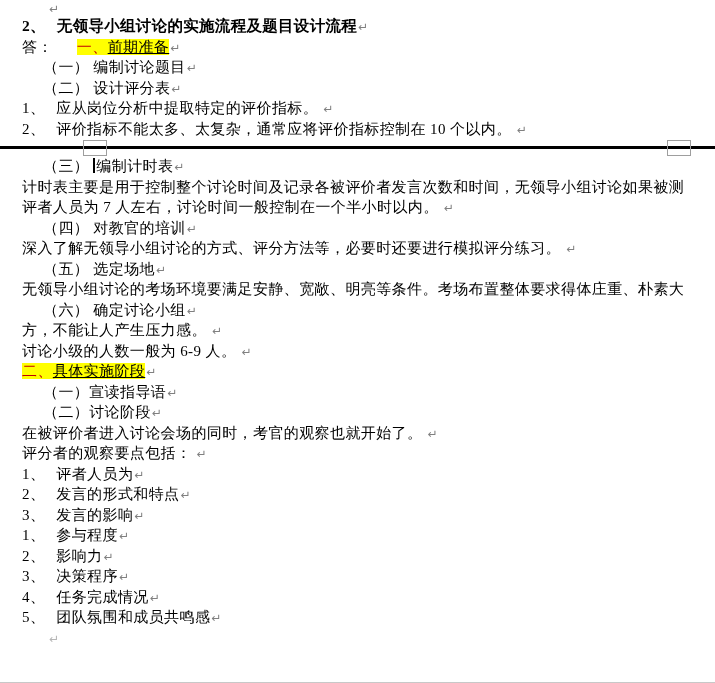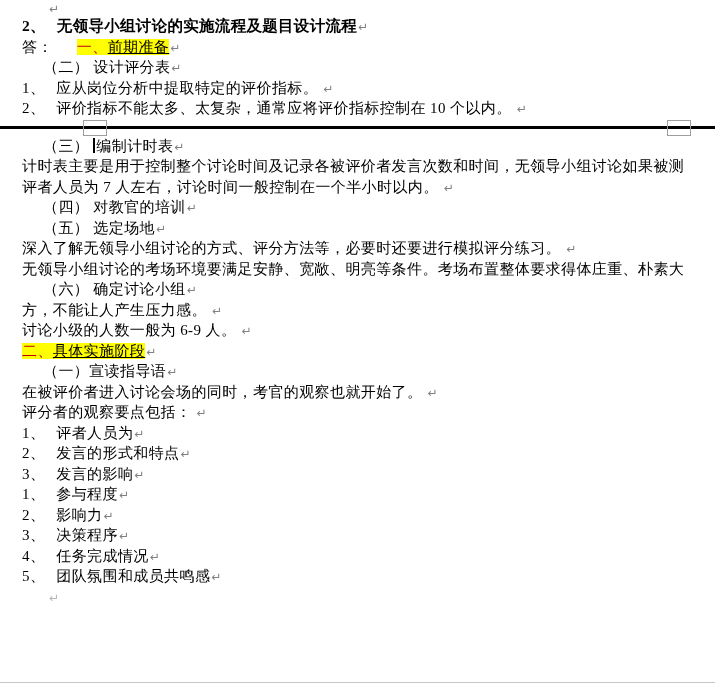--- a/index.html
+++ b/index.html
@@ -39,40 +39,42 @@
   .bottom-edge{position:absolute;left:0;bottom:0;width:100%;height:1px;background:#c8c8c8;}
 </style>
 </head>
 <body>
 
 <div class="page">
   <div class="content">
       <div class="line ind-pilcrow short"><span class="pilcrow">↵</span></div>
       <div class="line ind-base"><span class="run b">2、</span><span class="tab-s"></span><span class="run b">无领导小组讨论的实施流程及题目设计流程</span><span class="pilcrow">↵</span></div>
       <div class="line ind-base"><span class="run">答：</span><span class="tab-w"></span><span class="run hr">一、</span><span class="run h">前期准备</span><span class="pilcrow">↵</span></div>
+      <div class="line ind-paren"><span class="run">（一） 编制讨论题目</span><span class="pilcrow">↵</span></div>
       <div class="line ind-paren"><span class="run">（二） 设计评分表</span><span class="pilcrow">↵</span></div>
       <div class="line ind-base"><span class="run">1、</span><span class="tab-s"></span><span class="run">应从岗位分析中提取特定的评价指标。 </span><span class="pilcrow">↵</span></div>
       <div class="line ind-base"><span class="run">2、</span><span class="tab-s"></span><span class="run">评价指标不能太多、太复杂，通常应将评价指标控制在 10 个以内。 </span><span class="pilcrow">↵</span></div>
       <div class="pagebreak">
         <div class="pb-line"></div>
         <div class="pb-mark left"></div>
         <div class="pb-mark right"></div>
       </div>
       <div class="line ind-paren"><span class="run">（三） </span><span class="caret"></span><span class="run">编制计时表</span><span class="pilcrow">↵</span></div>
       <div class="line ind-base"><span class="run">计时表主要是用于控制整个讨论时间及记录各被评价者发言次数和时间，无领导小组讨论如果被测</span></div>
       <div class="line ind-base"><span class="run">评者人员为 7 人左右，讨论时间一般控制在一个半小时以内。 </span><span class="pilcrow">↵</span></div>
       <div class="line ind-paren"><span class="run">（四） 对教官的培训</span><span class="pilcrow">↵</span></div>
+      <div class="line ind-base"><span class="run">深入了解无领导小组讨论的方式、评分方法等，必要时还要进行模拟评分练习。 </span><span class="pilcrow">↵</span></div>
       <div class="line ind-paren"><span class="run">（五） 选定场地</span><span class="pilcrow">↵</span></div>
-      <div class="line ind-base"><span class="run">深入了解无领导小组讨论的方式、评分方法等，必要时还要进行模拟评分练习。 </span><span class="pilcrow">↵</span></div>
       <div class="line ind-base"><span class="run">无领导小组讨论的考场环境要满足安静、宽敞、明亮等条件。考场布置整体要求得体庄重、朴素大</span></div>
       <div class="line ind-paren"><span class="run">（六） 确定讨论小组</span><span class="pilcrow">↵</span></div>
       <div class="line ind-base"><span class="run">方，不能让人产生压力感。 </span><span class="pilcrow">↵</span></div>
       <div class="line ind-base"><span class="run">讨论小级的人数一般为 6-9 人。 </span><span class="pilcrow">↵</span></div>
       <div class="line ind-base"><span class="run hr">二、</span><span class="run h">具体实施阶段</span><span class="pilcrow">↵</span></div>
       <div class="line ind-paren"><span class="run">（一）宣读指导语</span><span class="pilcrow">↵</span></div>
+      <div class="line ind-paren"><span class="run">（二）讨论阶段</span><span class="pilcrow">↵</span></div>
       <div class="line ind-base"><span class="run">在被评价者进入讨论会场的同时，考官的观察也就开始了。 </span><span class="pilcrow">↵</span></div>
       <div class="line ind-base"><span class="run">评分者的观察要点包括： </span><span class="pilcrow">↵</span></div>
       <div class="line ind-base"><span class="run">1、</span><span class="tab-s"></span><span class="run">评者人员为</span><span class="pilcrow">↵</span></div>
       <div class="line ind-base"><span class="run">2、</span><span class="tab-s"></span><span class="run">发言的形式和特点</span><span class="pilcrow">↵</span></div>
       <div class="line ind-base"><span class="run">3、</span><span class="tab-s"></span><span class="run">发言的影响</span><span class="pilcrow">↵</span></div>
       <div class="line ind-base"><span class="run">1、</span><span class="tab-s"></span><span class="run">参与程度</span><span class="pilcrow">↵</span></div>
       <div class="line ind-base"><span class="run">2、</span><span class="tab-s"></span><span class="run">影响力</span><span class="pilcrow">↵</span></div>
       <div class="line ind-base"><span class="run">3、</span><span class="tab-s"></span><span class="run">决策程序</span><span class="pilcrow">↵</span></div>
       <div class="line ind-base"><span class="run">4、</span><span class="tab-s"></span><span class="run">任务完成情况</span><span class="pilcrow">↵</span></div>
       <div class="line ind-base"><span class="run">5、</span><span class="tab-s"></span><span class="run">团队氛围和成员共鸣感</span><span class="pilcrow">↵</span></div>

